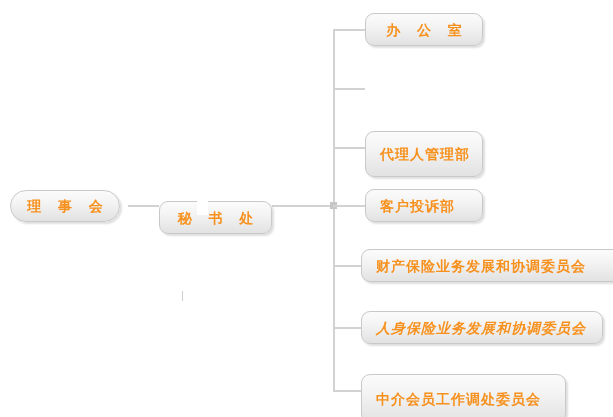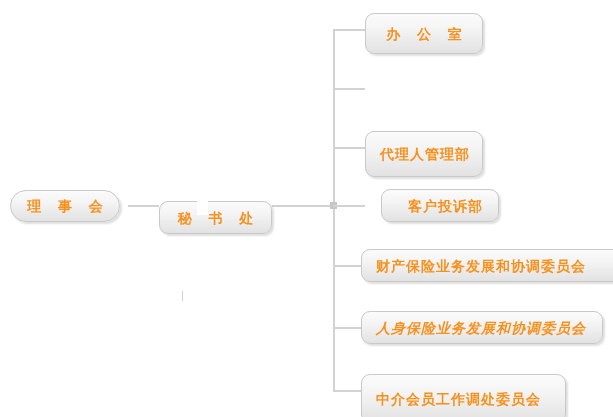--- a/index.html
+++ b/index.html
@@ -98,30 +98,30 @@
   <div class="line-h" style="left:333px; top:390px; width:28px;"></div>
 
   <div class="node center" style="left:10px; top:190px; width:110px; height:32px;border-radius:16px;">
     <span class="node-label">理 事 会</span>
   </div>
 
   <div class="node center" style="left:159px; top:189px; width:113px; height:33px;margin-top:12px;">
     <span class="node-label">秘 书 处</span>
   </div>
 
-  <div class="node center" style="left:365px; top:13px; width:118px; height:41px;">
+  <div class="node center" style="left:365px; top:13px; width:118px; height:33px;">
     <span class="node-label">办 公 室</span>
   </div>
 
 
   <div class="node lead" style="left:365px; top:131px; width:118px; height:46px;">
     <span class="node-label">代理人管理部</span>
   </div>
 
-  <div class="node lead" style="left:381px; top:189px; width:118px; height:33px;padding-left:12px;">
+  <div class="node lead" style="left:365px; top:189px; width:118px; height:33px;">
     <span class="node-label">客户投诉部</span>
   </div>
 
   <div class="node lead" style="left:361px; top:249px; width:272px; height:33px;">
     <span class="node-label">财产保险业务发展和协调委员会</span>
   </div>
 
   <div class="node lead" style="left:361px; top:311px; width:242px; height:33px;font-style:italic;">
     <span class="node-label">人身保险业务发展和协调委员会</span>
   </div>

